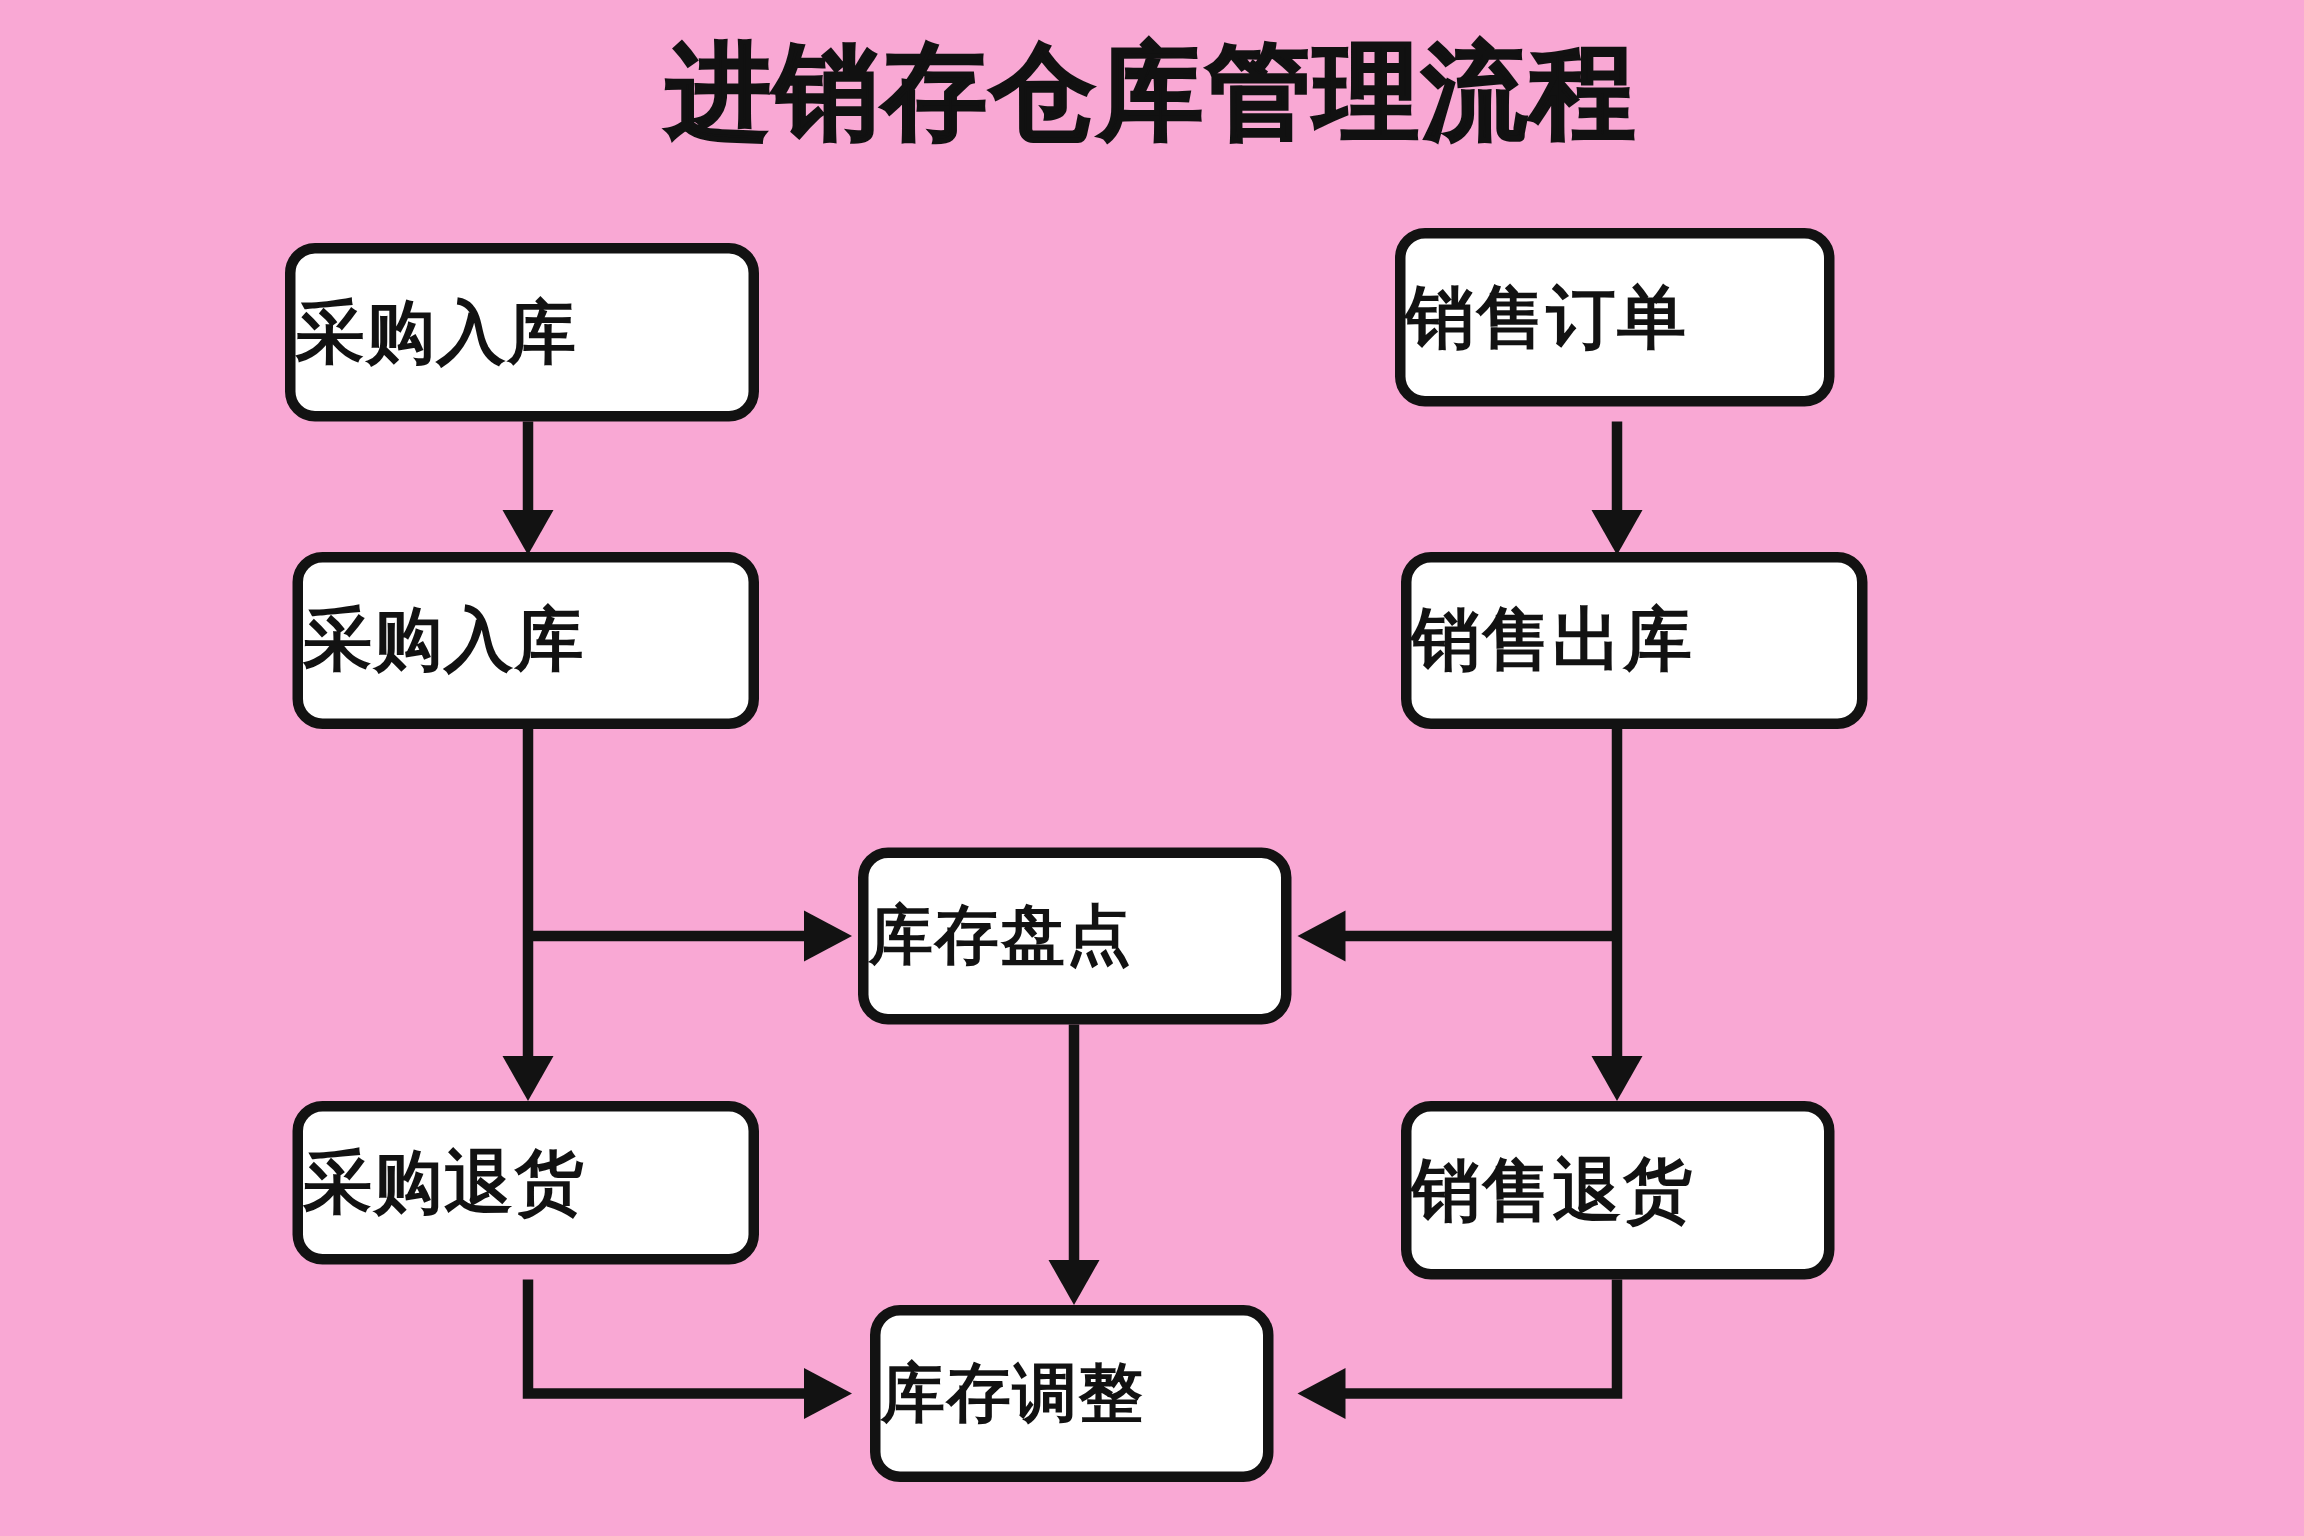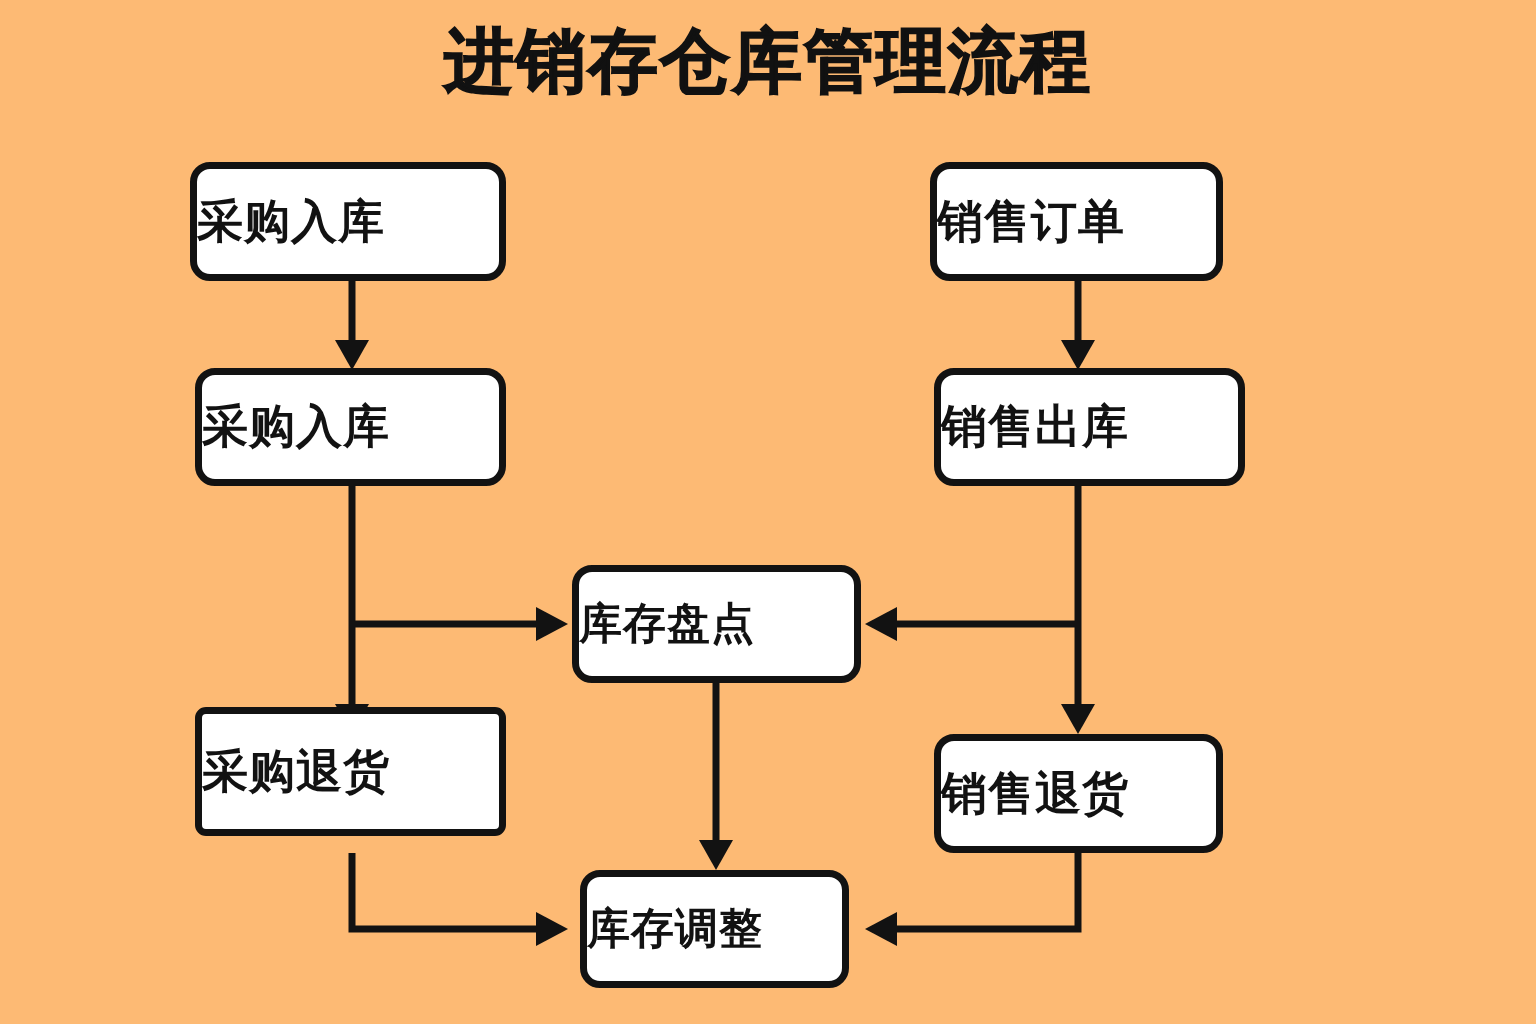--- a/index.html
+++ b/index.html
@@ -4,21 +4,21 @@
 <style>
   html, body {
     margin: 0;
     padding: 0;
     background: #ffffff;
   }
   #canvas {
     position: relative;
     width: 1536px;
     height: 1024px;
-    background: #fdba74;
+    background: #f9a8d4;
     overflow: hidden;
     font-family: "Liberation Sans", "DejaVu Sans", sans-serif;
   }
   #title {
     position: absolute;
     left: 0;
     top: 18px;
     width: 1536px;
     text-align: center;
     font-size: 70px;
@@ -43,22 +43,22 @@
     letter-spacing: 1px;
     z-index: 3;
     white-space: nowrap;
   }
   .node-lg { font-size: 46px; }
   .node-md { font-size: 43px; }
 
   
   #n-purchase-in-1  { left:190px; top:162px; width:316px; height:119px; }
   #n-purchase-in-2  { left:195px; top:368px; width:311px; height:118px; }
-  #n-purchase-ret   { left:195px; top:707px; width:311px; height:129px;border-radius:11px; }
-  #n-sales-order    { left:930px; top:162px; width:293px; height:119px; }
+  #n-purchase-ret   { left:195px; top:734px; width:311px; height:109px; }
+  #n-sales-order    { left:930px; top:152px; width:293px; height:119px; }
   #n-sales-out      { left:934px; top:368px; width:311px; height:118px; }
   #n-sales-ret      { left:934px; top:734px; width:289px; height:119px; }
   #n-stocktake      { left:572px; top:565px; width:289px; height:118px; }
   #n-stock-adjust   { left:580px; top:870px; width:269px; height:118px; }
 
   #edges {
     position: absolute;
     left: 0; top: 0;
     width: 1536px;
     height: 1024px;

